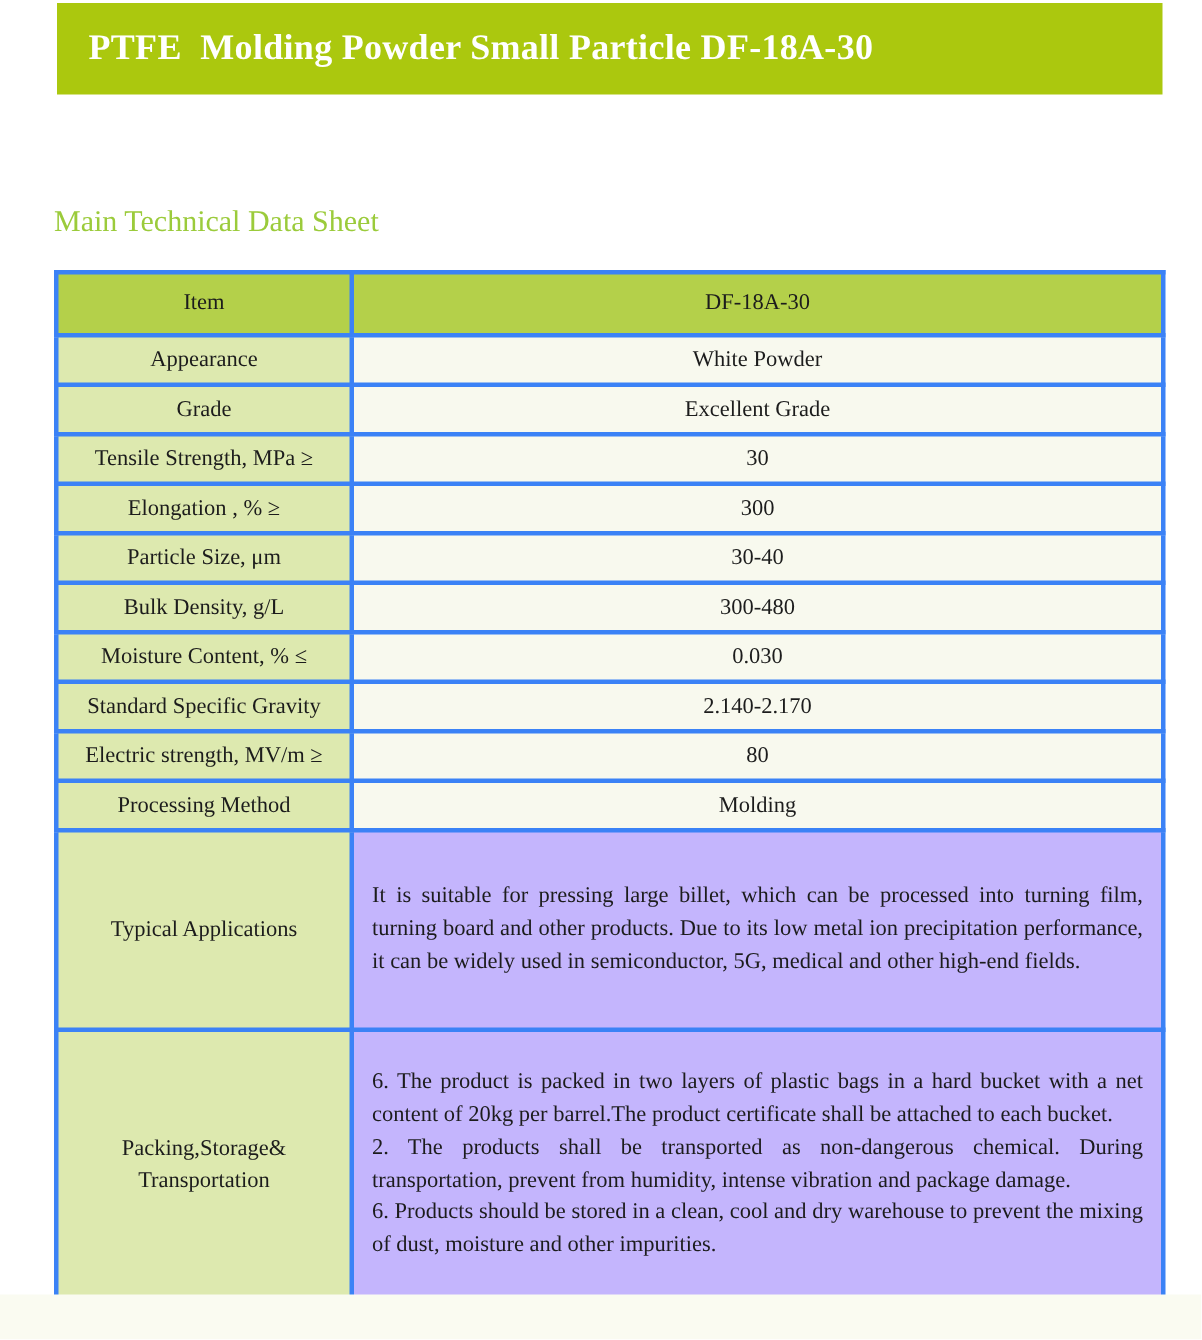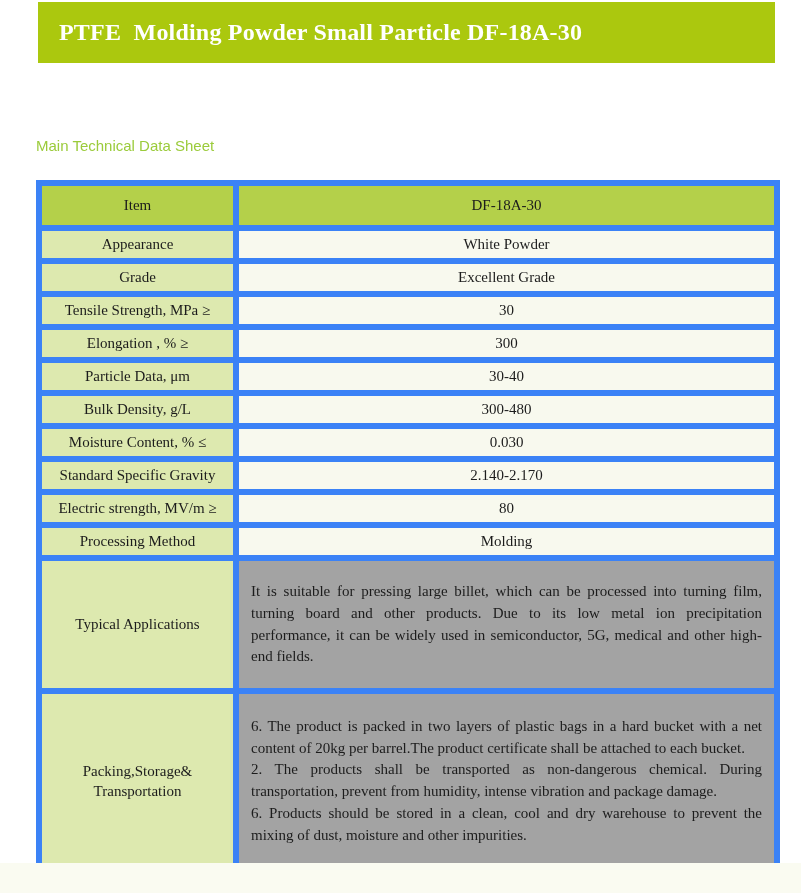--- a/index.html
+++ b/index.html
@@ -35,38 +35,38 @@
     font-size: 24px;
     padding-left: 21px;
     white-space: pre-wrap;
     letter-spacing: 0.2px;
   }
   
   .section-heading {
     position: absolute;
     left: 36px;
     top: 137px;
-    font-family: Liberation Sans, sans-serif;
-    font-size: 15px;
+    font-family: Liberation Serif, serif;
+    font-size: 20px;
     color: #9bcb3b;
   }
   
   table.data-table {
     position: absolute;
     left: 36px;
     top: 180px;
     width: 738px;
     border-collapse: collapse;
     table-layout: fixed;
     font-size: 15px;
     color: #1c1c1c;
   }
   table.data-table,
   table.data-table td {
-    border: 6px solid #3b82f6;
+    border: 3px solid #3b82f6;
   }
   table.data-table {
     border: 2px solid #2e2e2e;
   }
   td.item-cell {
     background: #dde9af;
     text-align: center;
     vertical-align: middle;
   }
   td.value-cell {
@@ -77,21 +77,21 @@
   tr.header-row td {
     background: #b4d04a;
     text-align: center;
     vertical-align: middle;
     height: 37px;
   }
   tr.std-row { height: 33px; }
   tr.apps-row { height: 133px; }
   tr.pack-row { height: 180px; }
   td.para-cell {
-    background: #a3a3a3;
+    background: #c4b5fd;
     text-align: justify;
     vertical-align: middle;
     padding: 6px 12px;
     line-height: 1.45;
   }
   td.para-cell p { margin: 0; }
   .two-line { line-height: 1.35; }
   
   .footer-strip {
     position: absolute;
@@ -134,21 +134,21 @@
       </tr>
       <tr class="std-row">
         <td class="item-cell">Tensile Strength, MPa ≥</td>
         <td class="value-cell">30</td>
       </tr>
       <tr class="std-row">
         <td class="item-cell">Elongation , % ≥</td>
         <td class="value-cell">300</td>
       </tr>
       <tr class="std-row">
-        <td class="item-cell">Particle Data, μm</td>
+        <td class="item-cell">Particle Size, μm</td>
         <td class="value-cell">30-40</td>
       </tr>
       <tr class="std-row">
         <td class="item-cell">Bulk Density, g/L</td>
         <td class="value-cell">300-480</td>
       </tr>
       <tr class="std-row">
         <td class="item-cell">Moisture Content, % ≤</td>
         <td class="value-cell">0.030</td>
       </tr>

